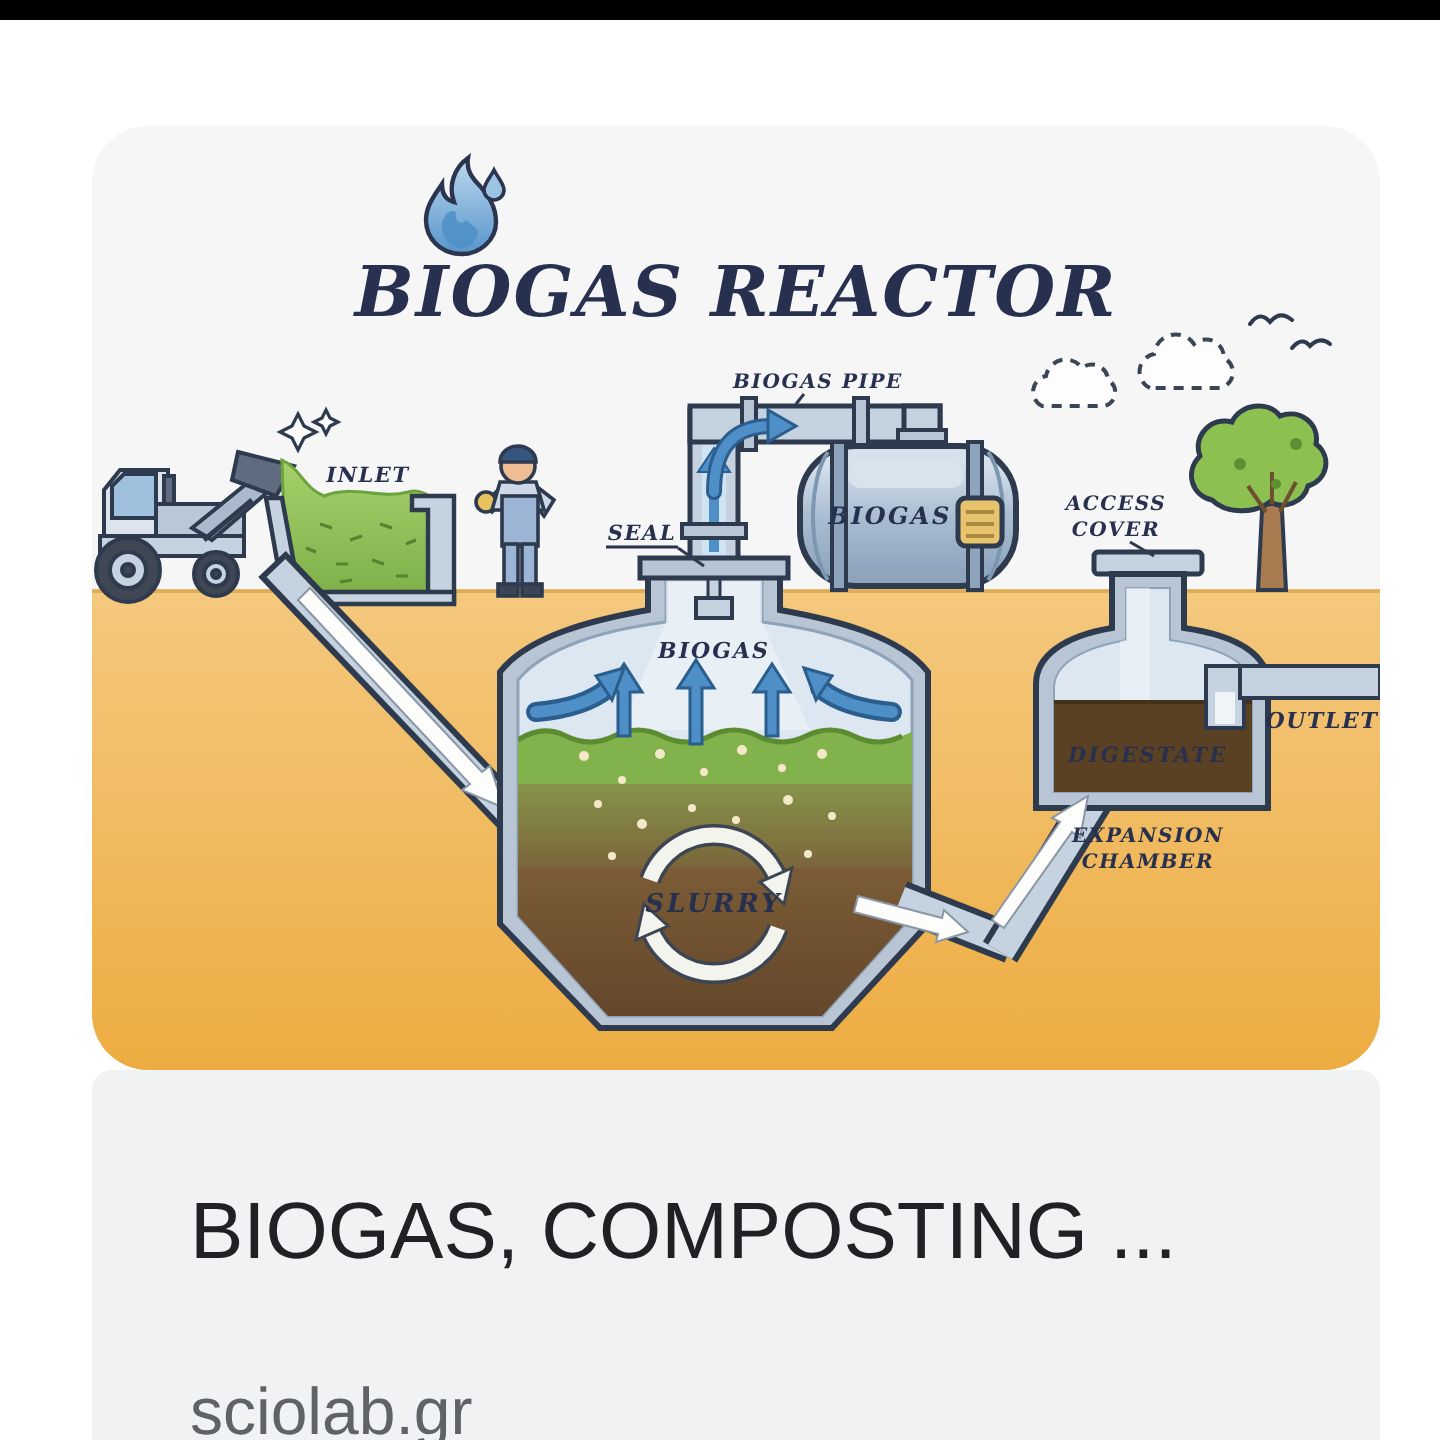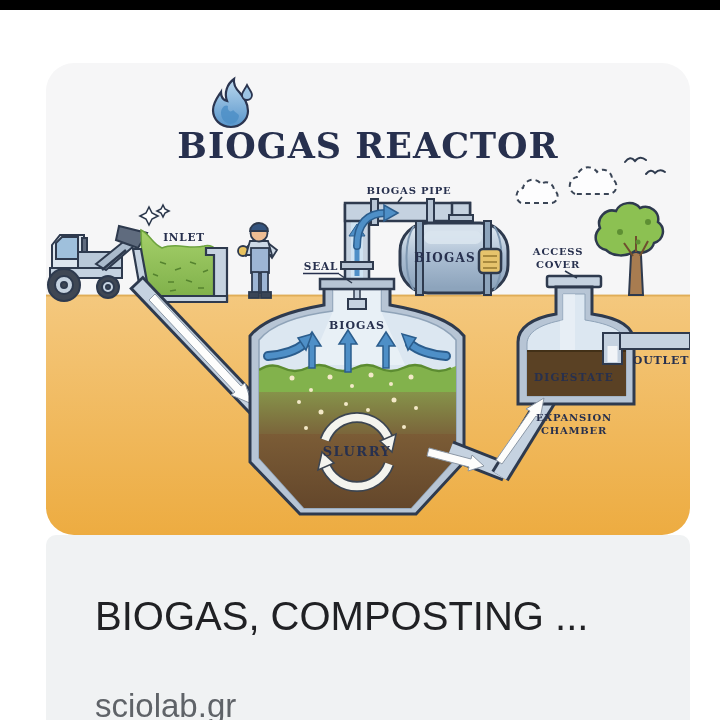--- a/index.html
+++ b/index.html
@@ -3,21 +3,21 @@
 <meta charset="utf-8">
 <style>
   html,body{margin:0;padding:0;}
   body{
     width:720px;height:720px;position:relative;overflow:hidden;
     background:#ffffff;font-family:"Liberation Sans",sans-serif;
   }
   .topbar{position:absolute;left:0;top:0;width:720px;height:10px;background:#000;}
   .img-card{
     position:absolute;left:46px;top:63px;width:644px;height:472px;
-    border-radius:28px;overflow:hidden;background:#f6f6f7;
+    border-radius:28px;overflow:hidden;background:#f6f6f7;font-style:italic;
   }
   .img-card svg{display:block;}
   .info-panel{
     position:absolute;left:46px;top:535px;width:644px;height:185px;
     background:#f0f2f3;border-radius:10px 10px 0 0;box-sizing:border-box;
     padding:58px 30px 12px 49px;overflow:visible;
   }
   .result-title{
     font-size:40px;font-weight:400;color:#202124;line-height:46px;
     white-space:nowrap;letter-spacing:0;

